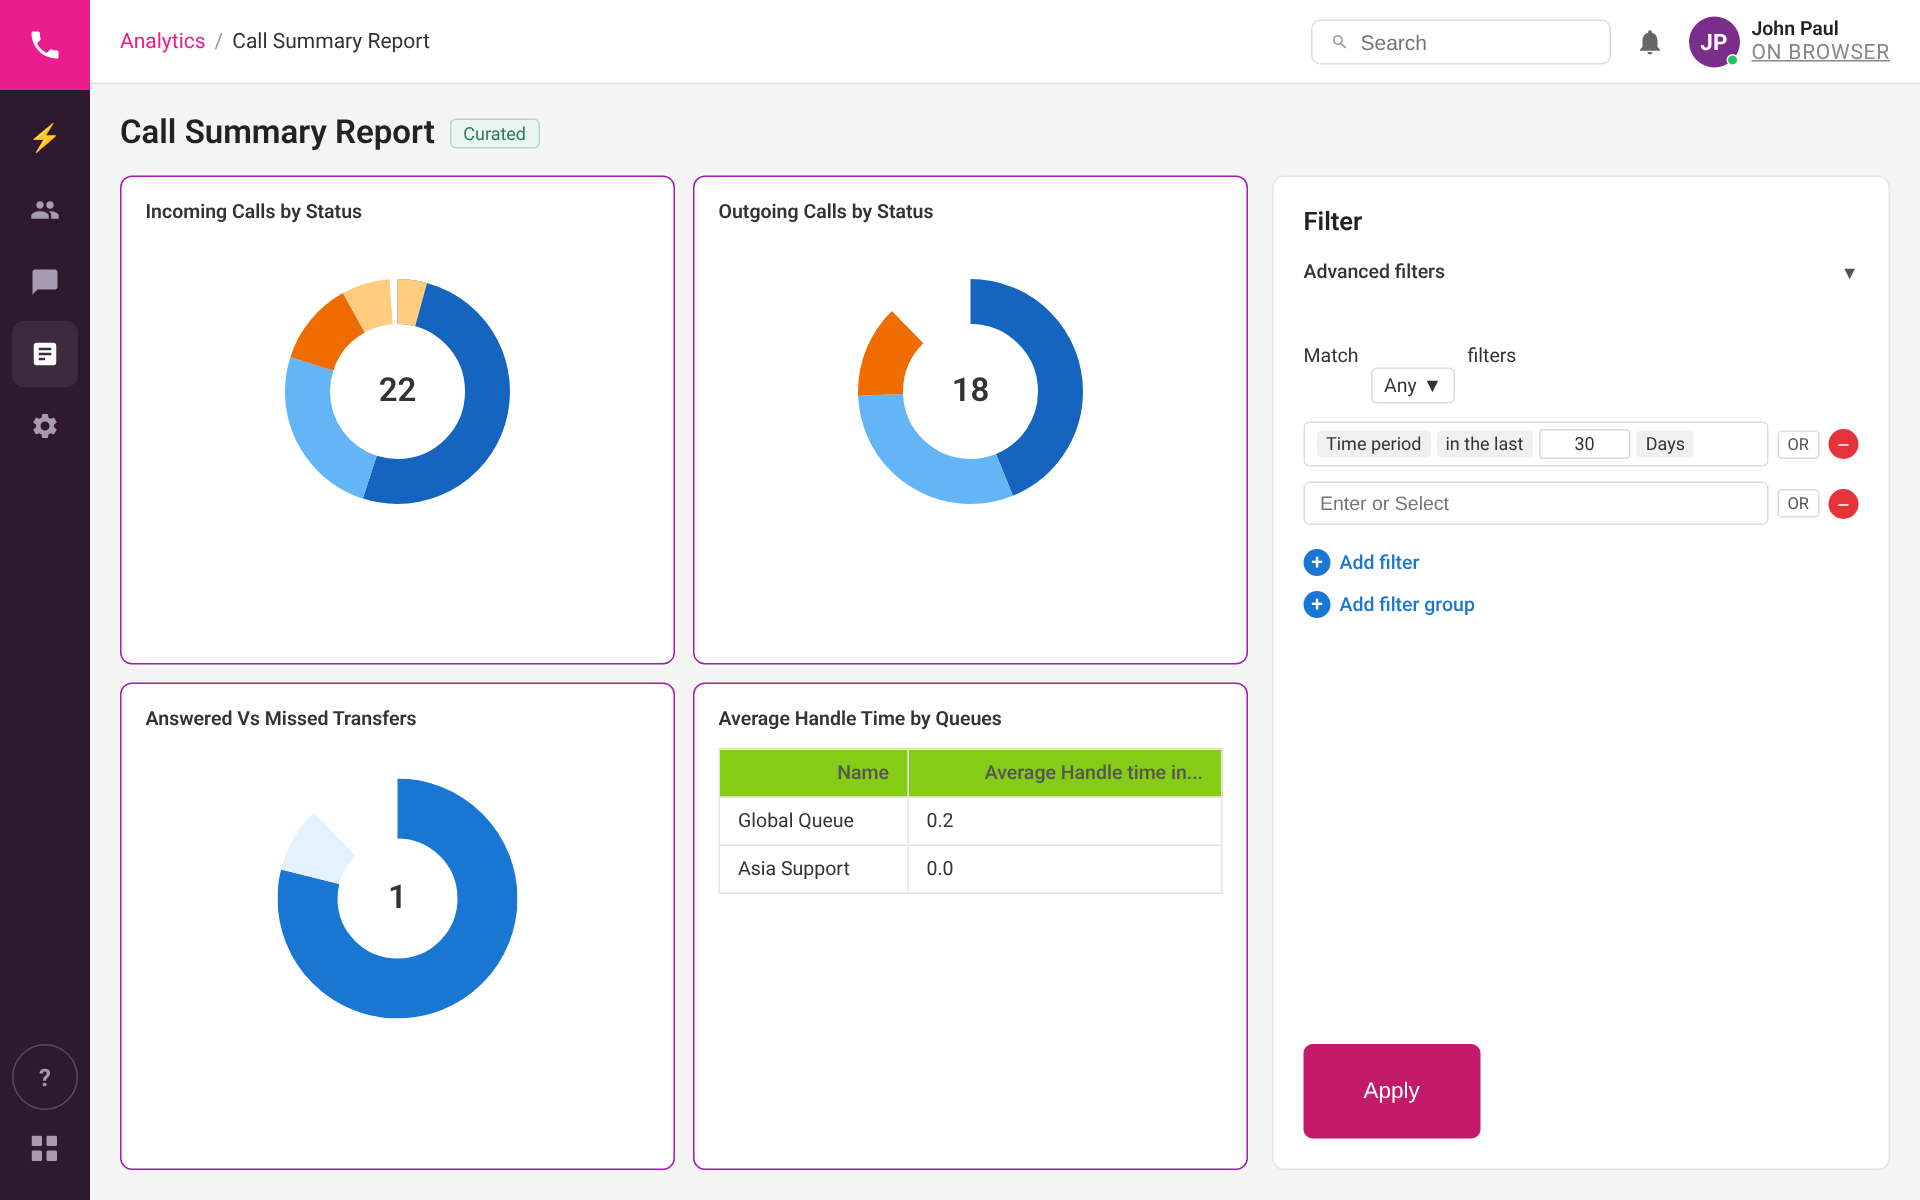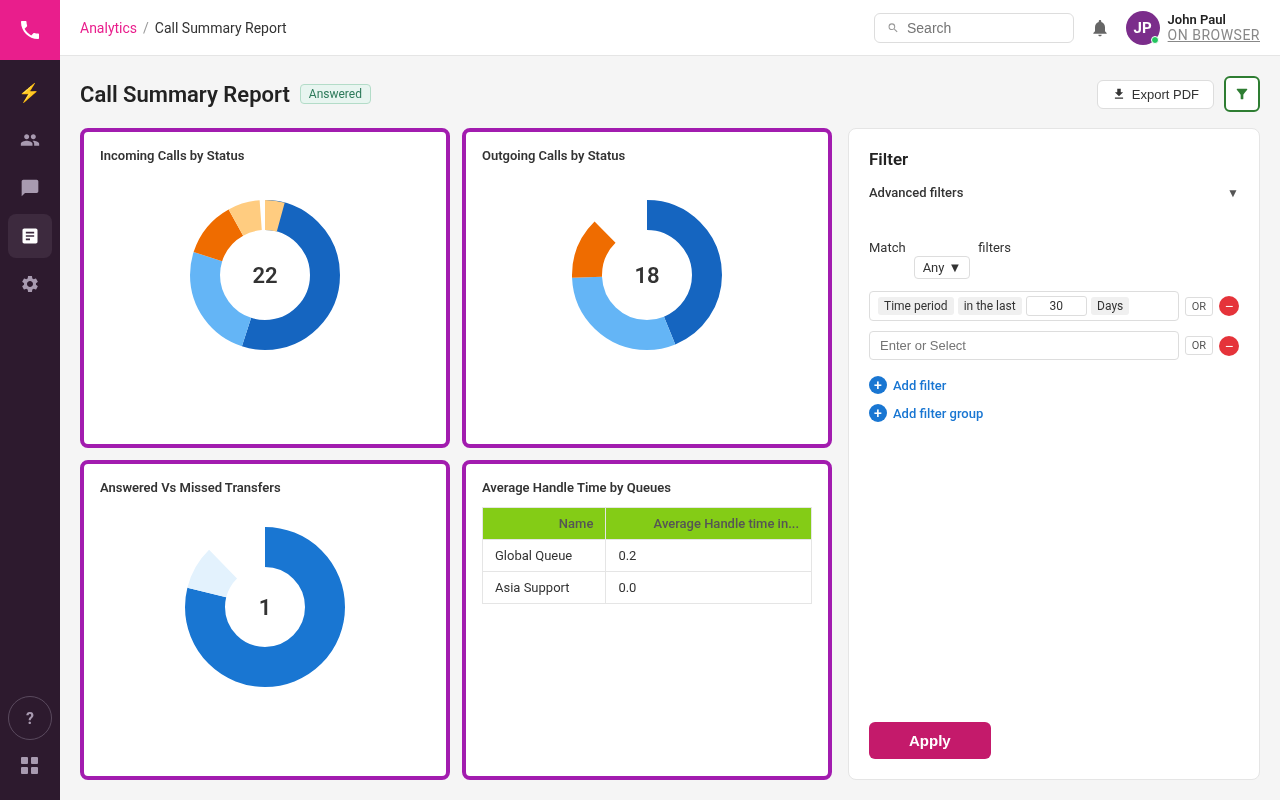--- a/index.html
+++ b/index.html
@@ -214,21 +214,21 @@
       flex: 1;
       display: grid;
       grid-template-columns: 1fr 1fr;
       grid-template-rows: auto auto;
       gap: 12px;
     }
     .chart-card {
       background: white;
       border-radius: 8px;
       padding: 16px;
-      border: 4px solid #a21caf;
+      border: 1px solid #a21caf;
     }
     .chart-title {
       font-size: 13px;
       font-weight: 600;
       color: #333;
       margin-bottom: 12px;
     }
     .donut-container {
       display: flex;
       align-items: center;
@@ -411,23 +411,23 @@
       margin-top: auto;
       display: flex;
       justify-content: flex-start;
       padding-top: 16px;
     }
     .apply-btn {
       background: #c41a6b;
       color: white;
       border: none;
       border-radius: 6px;
-      padding: 10px 40px;
+      padding: 23px 40px;
       font-size: 15px;
-      font-weight: 700;
+      font-weight: 400;
       cursor: pointer;
     }
 
     
     svg.donut { transform: rotate(-90deg); }
   </style>
 </head>
 <body>
 
 <div class="sidebar">
@@ -501,34 +501,21 @@
         </div>
       </div>
     </div>
   </div>
 
   <div class="page-content">
 
     <div class="page-header">
       <div class="page-title-area">
         <h1 class="page-title">Call Summary Report</h1>
-        <span class="curated-badge">Answered</span>
-      </div>
-      <div class="header-actions">
-        <button class="export-btn">
-          <svg width="14" height="14" viewBox="0 0 24 24" fill="currentColor">
-              <path d="M19 9h-4V3H9v6H5l7 7 7-7zM5 18v2h14v-2H5z"></path>
-            </svg>
-          <span>Export PDF</span>
-        </button>
-        <div class="filter-icon-btn">
-          <svg width="16" height="16" viewBox="0 0 24 24" fill="#2e7d32">
-              <path d="M4.25 5.61C6.27 8.2 10 13 10 13v6c0 .55.45 1 1 1h2c.55 0 1-.45 1-1v-6s3.72-4.8 5.74-7.39A.998.998 0 0 0 18.95 4H5.04a1 1 0 0 0-.79 1.61z"></path>
-            </svg>
-        </div>
+        <span class="curated-badge">Curated</span>
       </div>
     </div>
 
     <div class="content-area">
 
       <div class="charts-area">
 
         <div class="chart-card">
           <div class="chart-title">Incoming Calls by Status</div>
           <div class="donut-container">

